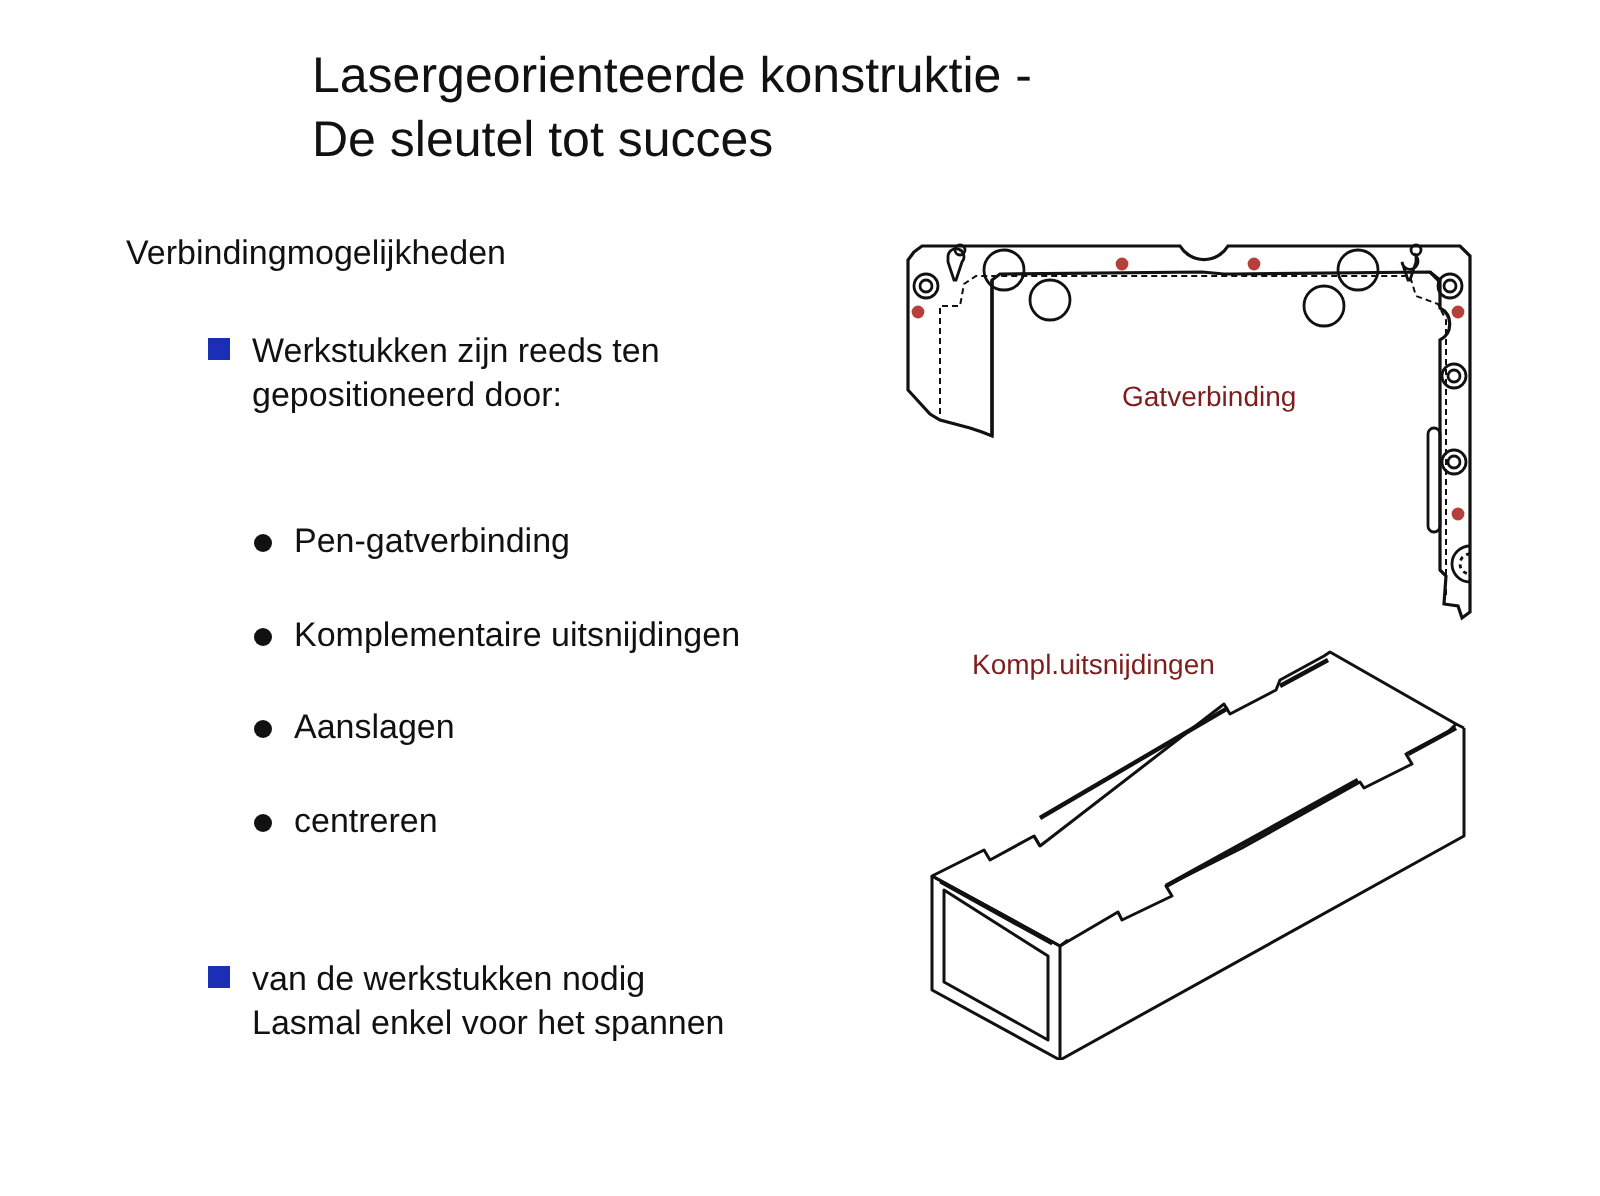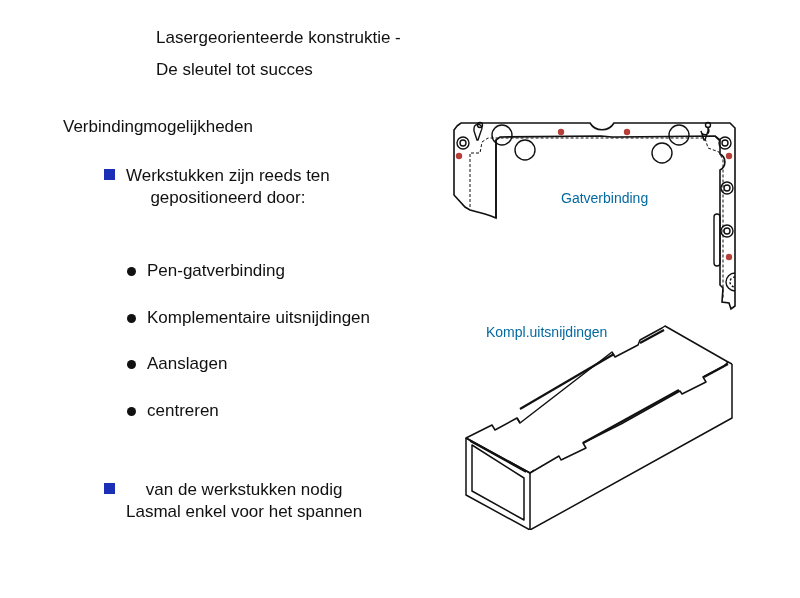--- a/index.html
+++ b/index.html
@@ -1,28 +1,28 @@
 <!DOCTYPE html>
 <html><head>
   <meta charset="utf-8">
   <style>
     html, body { margin: 0; padding: 0; background: #ffffff; }
     body { width: 800px; height: 598px; position: relative; overflow: hidden;
            font-family: "Liberation Sans", sans-serif; color: #111; }
-    .title { position: absolute; left: 156px; top: 22px; font-size: 17px; line-height: 32px; color: #111; }
+    .title { position: absolute; left: 156px; top: 22px; font-size: 25px; line-height: 32px; color: #111; }
     .title div { white-space: nowrap; }
     .section { position: absolute; left: 63px; top: 116px; font-size: 17px; line-height: 22px; }
     .sq-item { position: absolute; left: 104px; font-size: 17px; line-height: 22px; }
     .sq-item .sq { position: absolute; left: 0; top: 4px; width: 11px; height: 11px; }
-    .sq-item .txt { position: absolute; left: 22px; top: 0; white-space: nowrap; text-align: center; }
+    .sq-item .txt { position: absolute; left: 22px; top: 0; white-space: nowrap; }
     .dot-item { position: absolute; left: 127px; font-size: 17px; line-height: 22px; white-space: nowrap; }
     .dot-item .dot { position: absolute; left: 0; top: 7px; width: 9px; height: 9px; border-radius: 50%; background: #111; }
     .dot-item .txt { position: absolute; left: 20px; top: 0; }
     .fig { position: absolute; }
-    .fig-label { position: absolute; font-size: 14px; white-space: nowrap; color: #0369a1; }
+    .fig-label { position: absolute; font-size: 14px; white-space: nowrap; color: #7f1d1d; }
   </style>
 </head>
 <body>
 
 <div>
 
   <div class="title">
     <div>Lasergeorienteerde konstruktie -</div>
     <div>De sleutel tot succes</div>
   </div>

